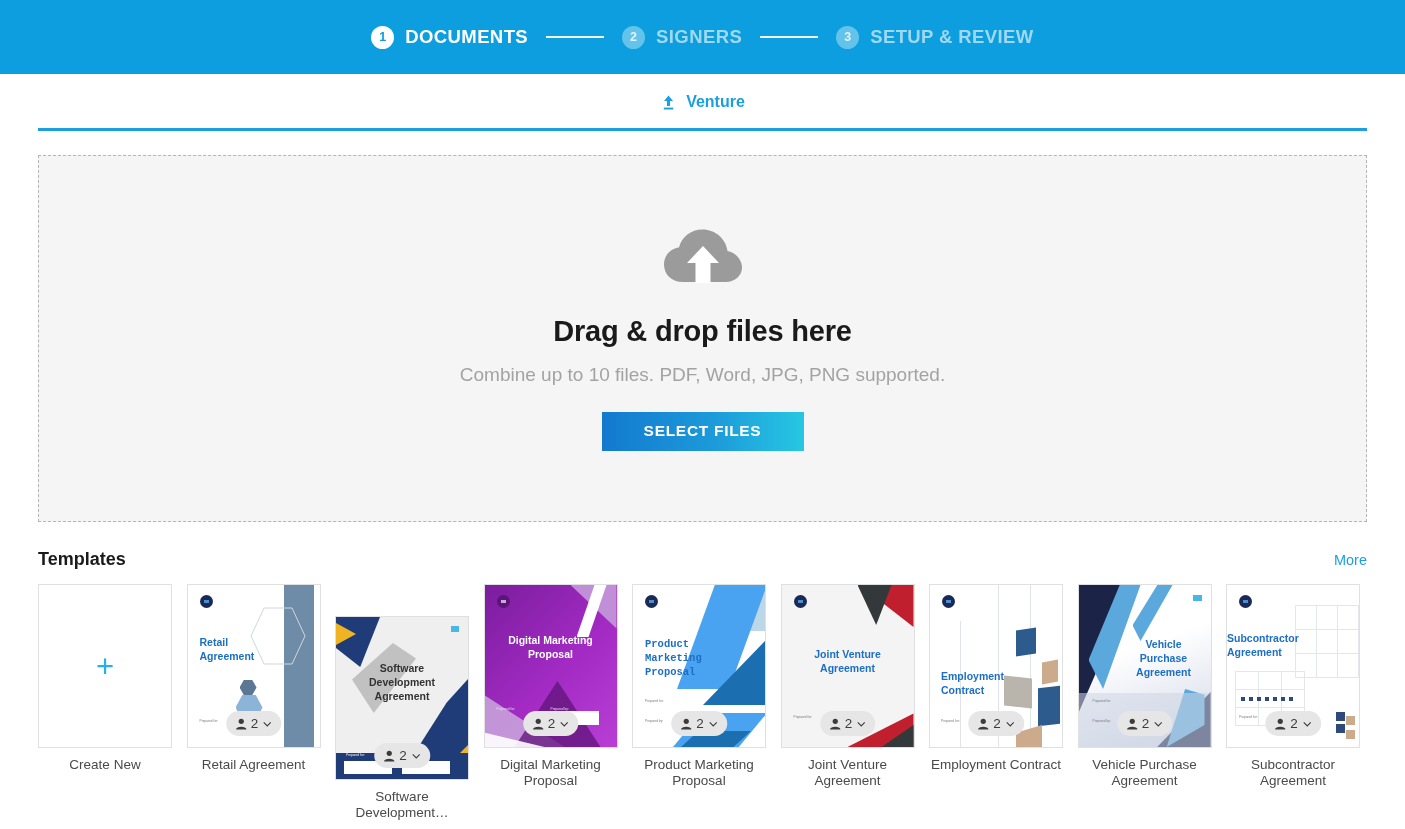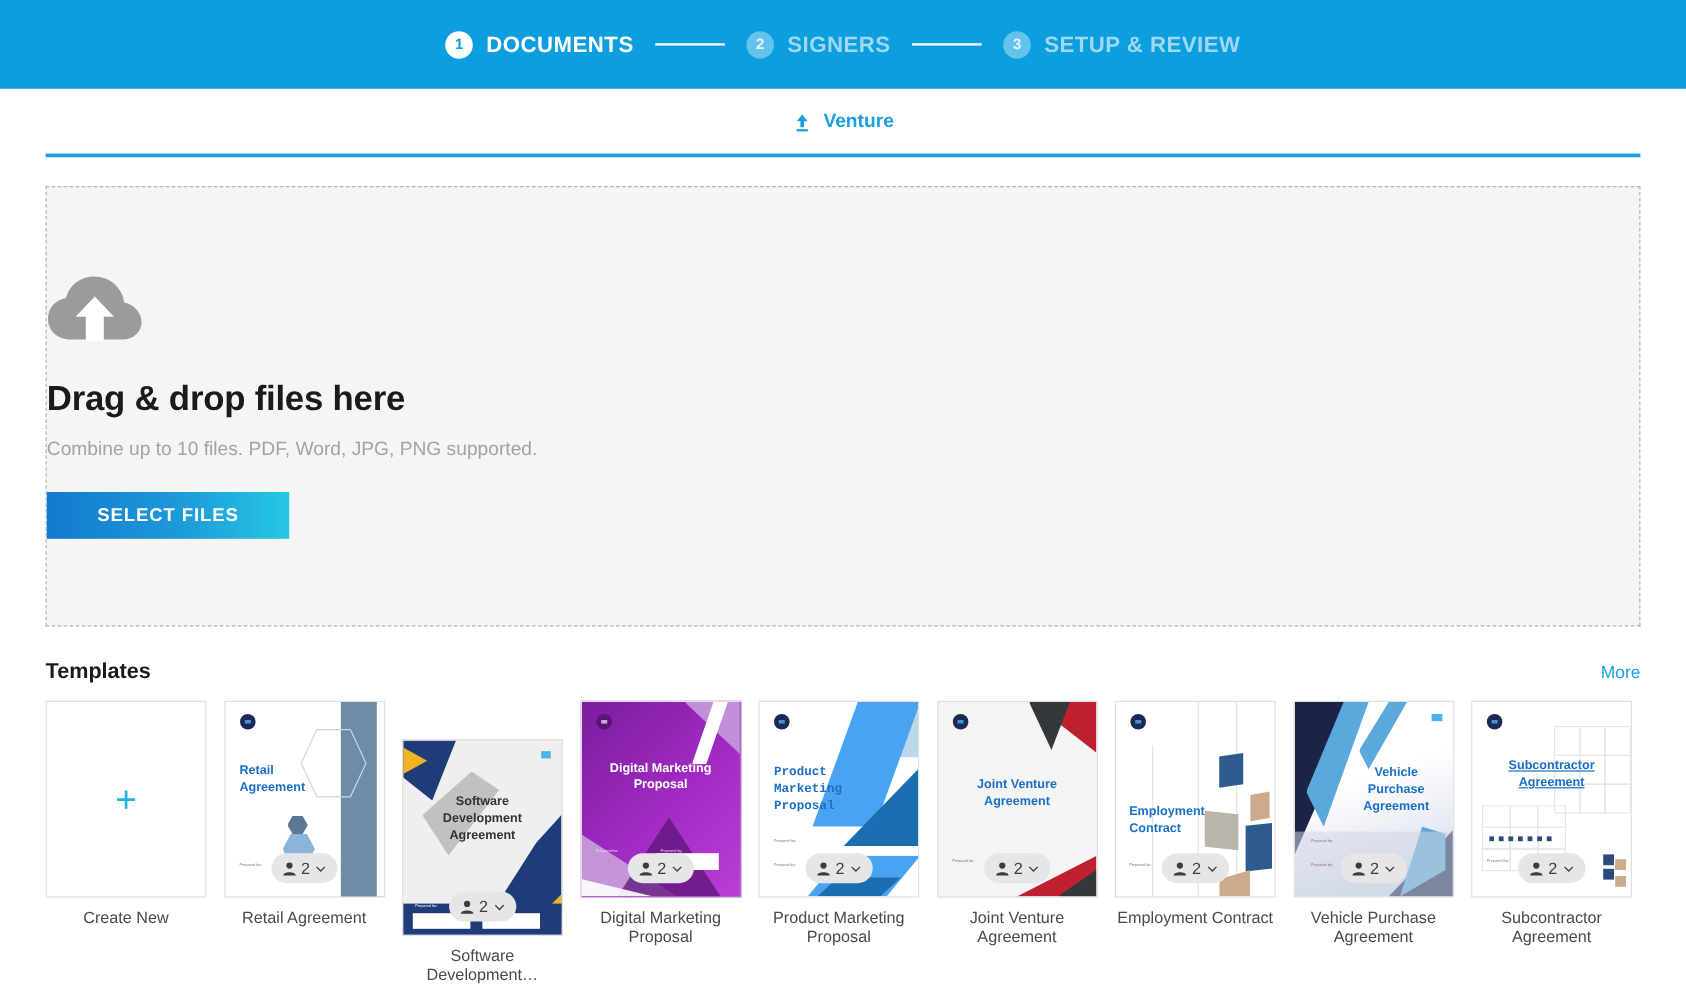--- a/index.html
+++ b/index.html
@@ -56,28 +56,28 @@
   }
   .tab-icon { display: flex; align-items: center; }
 
   
   .dropzone {
     margin: 24px 38px 0 38px;
     height: 367px;
     background: #f5f5f5;
     border: 1.5px dashed #b4b4b4;
     display: flex; flex-direction: column;
-    align-items: flex-start; justify-content: center;
+    align-items: center; justify-content: center;
   }
   .cloud-icon { margin-bottom: 22px; }
   .dz-title {
     font-size: 29px; font-weight: bold; color: #1a1a1a;
     letter-spacing: -0.2px; margin-bottom: 16px;
   }
-  .dz-sub { font-size: 16px; color: #a3a3a3; margin-bottom: 26px; }
+  .dz-sub { font-size: 19px; color: #a3a3a3; margin-bottom: 26px; }
   .select-files-btn {
     width: 202px; height: 39px; border: none; cursor: pointer;
     background: linear-gradient(90deg, #1379cf 0%, #1c9ad9 55%, #27c7e3 100%);
     color: #ffffff; font-size: 15.5px; font-weight: bold;
     letter-spacing: 0.7px;
     font-family: "Liberation Sans", sans-serif;
   }
 
   
   .templates-head {
@@ -450,21 +450,21 @@
             <rect x="48" y="2" width="4" height="4"></rect>
           </g>
       </svg>
       <div class="art" style="right:14px;bottom:26px;width:9px;height:9px;background:#2d4a7a;"></div>
       <div class="art" style="right:4px;bottom:22px;width:9px;height:9px;background:#cbab8c;"></div>
       <div class="art" style="right:14px;bottom:14px;width:9px;height:9px;background:#2d4a7a;"></div>
       <div class="art" style="right:4px;bottom:8px;width:9px;height:9px;background:#cbab8c;"></div>
       <span class="doc-logo">
           <i></i>
         </span>
-      <div class="doc-title" style="left:0;right:0;top:46px;text-align:center;text-decoration:underline;">Subcontractor<br>Agreement</div>
+      <div class="doc-title" style="left:0;right:0;top:46px;">Subcontractor<br>Agreement</div>
       <span class="line-ph" style="left:12px;top:130px;">Prepared for:</span>
       <span class="line-ph" style="left:66px;top:130px;">Prepared by:</span>
       <div class="signer-badge">
         <svg width="12" height="12" viewBox="0 0 12 12">
             <circle cx="6" cy="3.3" r="2.6" fill="#3c3c3c"></circle>
             <path d="M0.8 11.5 C0.8 7.9 11.2 7.9 11.2 11.5 Z" fill="#3c3c3c"></path>
           </svg>
         <span class="badge-count">2</span>
         <svg width="10" height="10" viewBox="0 0 10 10">
             <path d="M1.5 3.4 L5 6.9 L8.5 3.4" fill="none" stroke="#3c3c3c" stroke-width="1.1"></path>

